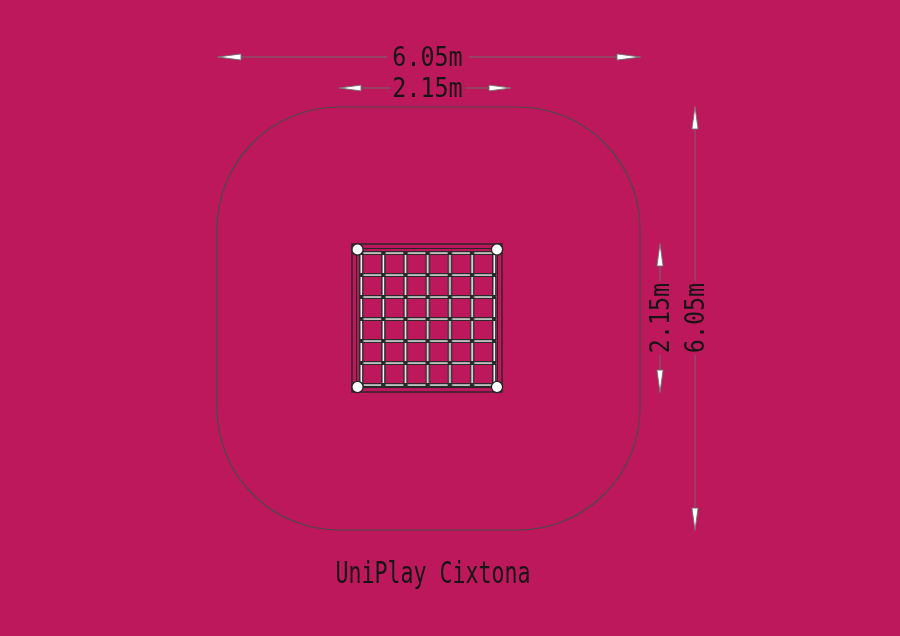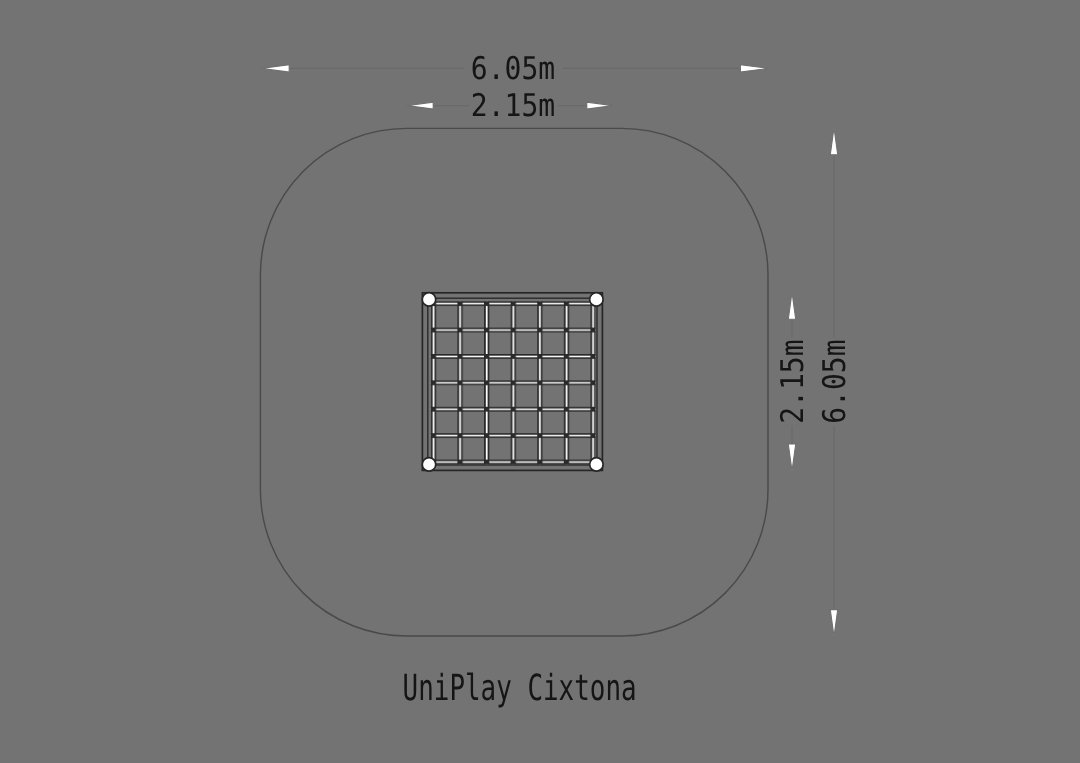--- a/index.html
+++ b/index.html
@@ -4,21 +4,21 @@
 <style>
   html, body {
     margin: 0;
     padding: 0;
     background: #ffffff;
   }
   #stage {
     position: relative;
     width: 900px;
     height: 636px;
-    background: #737373;
+    background: #be185d;
     overflow: hidden;
     font-family: "DejaVu Sans Mono", "Liberation Mono", monospace;
   }
   svg { display: block; }
   .dim-text {
     font-family: "DejaVu Sans Mono", "Liberation Mono", monospace;
     font-size: 26px;
     fill: #151515;
   }
   .caption-text {

